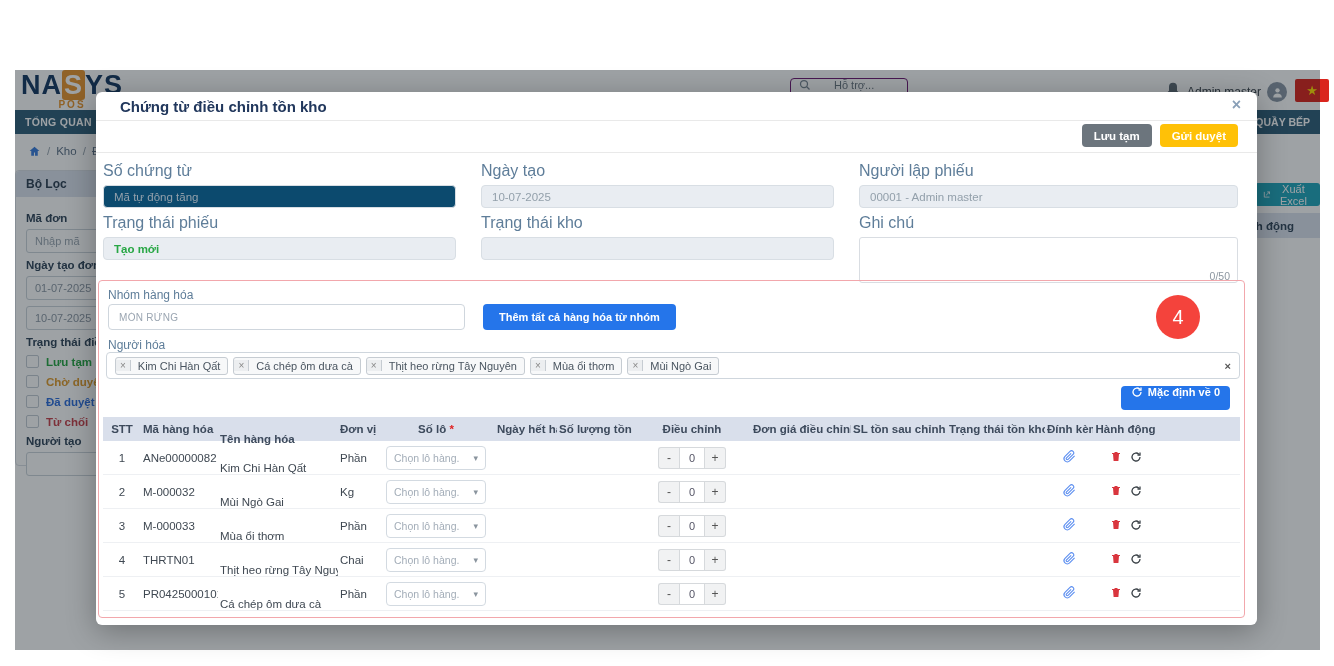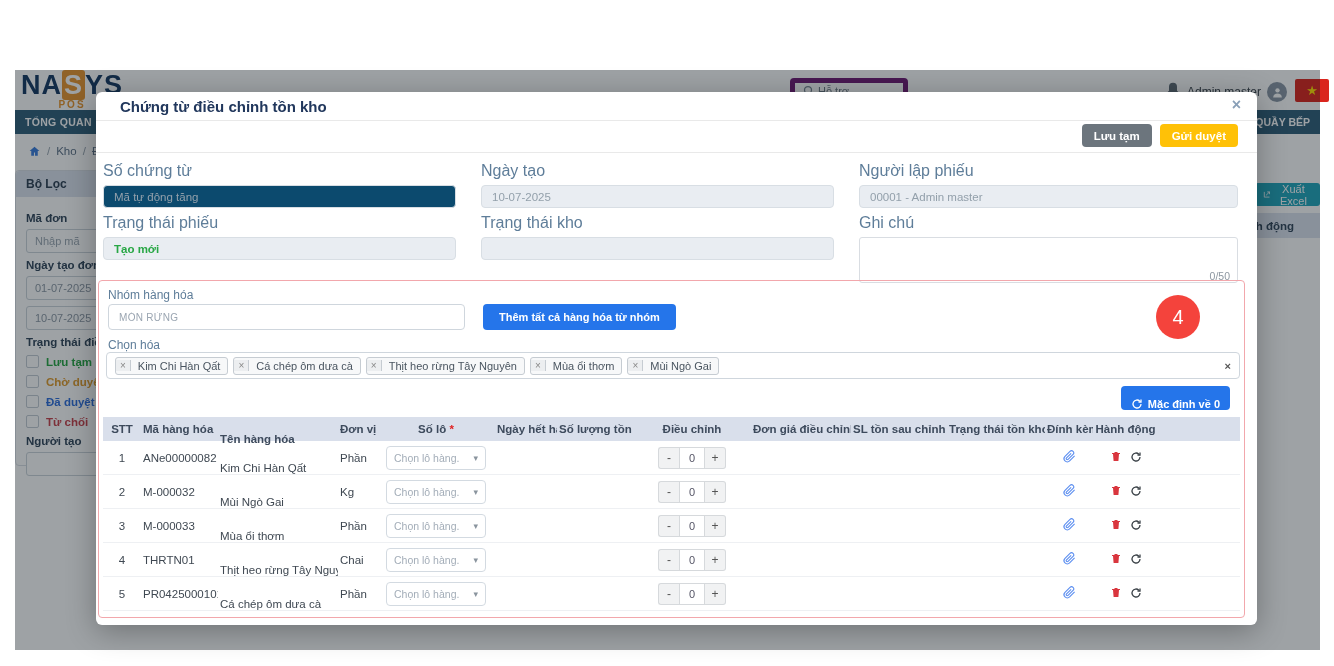--- a/index.html
+++ b/index.html
@@ -8,21 +8,21 @@
 
   
   .app { position:absolute; left:15px; top:70px; width:1305px; height:580px; background:#fff; }
 
   .logo { position:absolute; left:6px; top:2px; line-height:1; }
   .logo .word { font-size:27px; font-weight:bold; color:#173a63; letter-spacing:1px; }
   .logo .s-box { background:#e8952f; color:#fff; padding:0 2px; border-radius:3px; }
   .logo .sub { display:block; text-align:center; font-size:10px; font-weight:bold; color:#e8952f; letter-spacing:2px; margin-top:1px; }
 
   .branch-pill { position:absolute; left:545px; top:8px; width:200px; height:26px; border:1px solid #b9c2ca; border-radius:13px; display:flex; align-items:center; padding:0 12px; font-size:10.5px; font-weight:bold; color:#46525d; }
-  .support-box { position:absolute; left:775px; top:8px; width:118px; height:26px; border:5px solid #701a75; border-radius:4px; display:flex; align-items:center; gap:3px; padding:0 8px; font-size:11px; color:#6c7883; }
+  .support-box { position:absolute; left:775px; top:8px; width:118px; height:26px; border:1px solid #701a75; border-radius:4px; display:flex; gap:23px; padding:0 8px; font-size:11px; color:#6c7883; }
   .bell { position:absolute; left:1150px; top:10px; }
   .user { position:absolute; left:1172px; top:12px; font-size:12px; color:#3c454e; display:flex; align-items:center; gap:6px; }
   .avatar { width:20px; height:20px; border-radius:50%; background:#8a97a5; display:flex; align-items:center; justify-content:center; }
   .flag { position:absolute; left:1280px; top:9px; width:34px; height:23px; background:#da251d; border-radius:2px; display:flex; align-items:center; justify-content:center; color:#ffdd00; font-size:13px; }
 
   .navbar { position:absolute; left:0; top:40px; width:1305px; height:24px; background:#315f7b; display:flex; align-items:center; padding:0 10px; color:#fff; }
   .nav-item { font-size:10.5px; font-weight:bold; letter-spacing:.3px; margin-right:16px; white-space:nowrap; }
   .nav-right { margin-left:auto; display:flex; align-items:center; gap:5px; font-size:10.5px; font-weight:bold; }
 
   .breadcrumb { position:absolute; left:0; top:70px; height:22px; display:flex; align-items:center; gap:6px; padding-left:13px; font-size:11.5px; color:#5f7288; }
@@ -70,21 +70,21 @@
   .sec-label { position:absolute; font-size:12px; color:#5e7d99; }
   .group-input { position:absolute; left:9px; top:23px; width:357px; height:26px; border:1px solid #cfd6dd; border-radius:4px; font-size:10px; color:#9aa5b1; letter-spacing:.3px; padding:0 10px; font-family:"Liberation Sans",sans-serif; background:#fff; }
   .btn-blue { background:#2575ea; color:#fff; border:none; border-radius:4px; font-size:11px; font-weight:bold; font-family:"Liberation Sans",sans-serif; }
   .add-all-btn { position:absolute; left:384px; top:23px; height:26px; padding:0 16px; }
   .badge { position:absolute; left:1057px; top:14px; width:44px; height:44px; border-radius:50%; background:#f4433c; color:#fff; font-size:20px; display:flex; align-items:center; justify-content:center; }
   .tags-box { position:absolute; left:7px; top:71px; width:1134px; height:27px; border:1px solid #cfd6dd; border-radius:4px; display:flex; align-items:center; gap:5px; padding:0 8px; }
   .tag { display:flex; align-items:center; height:18px; border:1px solid #c6ccd2; border-radius:3px; background:#f7f8f9; font-size:11px; color:#4a5560; overflow:hidden; }
   .tag-x { padding:0 4px; border-right:1px solid #c6ccd2; background:#eceef0; color:#888; font-size:10px; cursor:pointer; }
   .tag-label { padding:0 7px; white-space:nowrap; }
   .tags-clear { margin-left:auto; font-size:11px; font-weight:bold; color:#555; cursor:pointer; }
-  .reset-btn { position:absolute; right:14px; top:105px; height:24px; padding:0 10px; display:flex; align-items:flex-end; gap:5px; }
+  .reset-btn { position:absolute; right:14px; top:105px; height:24px; padding:0 10px; display:flex; align-items:flex-start; gap:5px; }
 
   .grid-table { position:absolute; left:4px; top:136px; width:1137px; font-size:11.5px; color:#3f4852; }
   .trow { display:flex; align-items:center; height:34px; border-bottom:1px solid #eef0f3; background:#fff; }
   .thead { height:24px; background:#d9dfeb; border-bottom:none; font-size:11.5px; font-weight:bold; color:#3d4a5c; }
   .td { padding:0 2px; overflow:hidden; white-space:nowrap; }
   .c1 { width:38px; text-align:center; }
   .c2 { width:77px; }
   .c3 { width:120px;margin-top:20px; }
   .c4 { width:39px; }
   .c5 { width:118px; text-align:center; }
@@ -252,21 +252,21 @@
       </div>
     </div>
   </div>
 
   <div class="red-section">
     <div class="sec-label" style="left:9px; top:7px;">Nhóm hàng hóa</div>
     <input class="group-input" value="MÓN RỪNG" style="">
     <button class="btn-blue add-all-btn">Thêm tất cả hàng hóa từ nhóm</button>
     <div class="badge">4</div>
 
-    <div class="sec-label" style="left:9px; top:57px;">Chọn hóa</div>
+    <div class="sec-label" style="left:9px; top:57px;">Người hóa</div>
     <div class="tags-box">
       <span class="tag">
           <span class="tag-x">×</span>
           <span class="tag-label">Kim Chi Hàn Qất</span>
         </span>
       <span class="tag">
           <span class="tag-x">×</span>
           <span class="tag-label">Cá chép ôm dưa cà</span>
         </span>
       <span class="tag">

